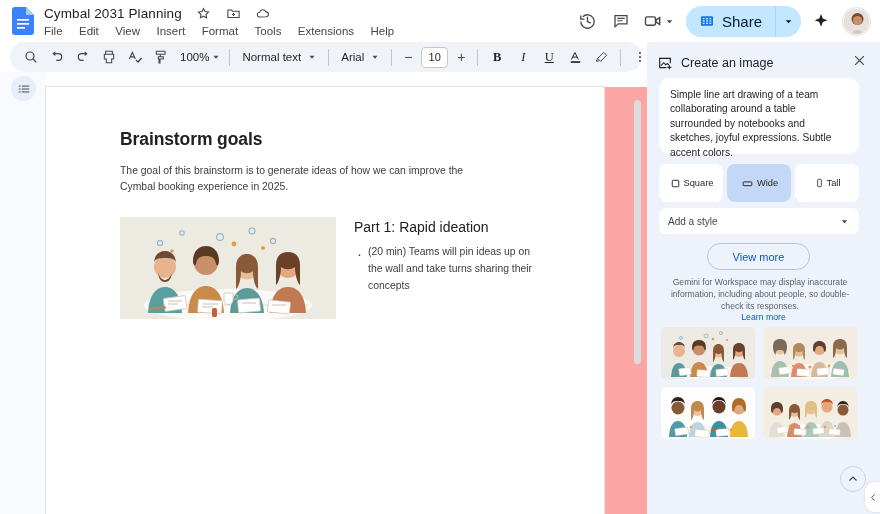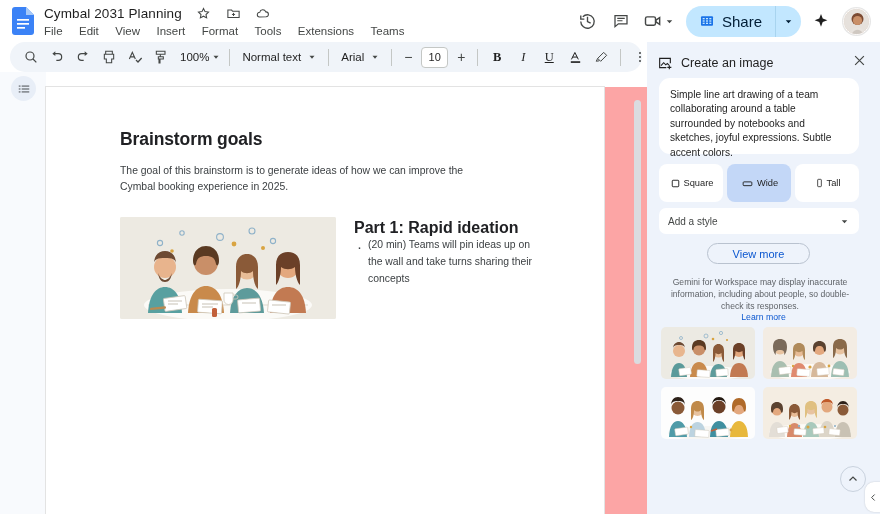--- a/index.html
+++ b/index.html
@@ -67,21 +67,21 @@
   .page { position:absolute; left:0px; top:0px; width:558px; height:442px; background:#fff;
           box-shadow:0 0 0 1px #e3e3e3; }
   .page-inner { padding:42px 60px 0 74px; }
   h1.doc-h1 { font-size:17.5px; font-weight:700; color:#202124; letter-spacing:-.1px; margin-bottom:13px;
               font-family:"Liberation Sans", sans-serif; }
   p.doc-p { font-size:10.4px; line-height:1.55; color:#3c4043; max-width:372px; }
 
   .doc-row { display:flex; gap:18px; margin-top:22px; }
   .doc-img { width:216px; height:102px; border-radius:2px; flex:none; overflow:hidden; background:#eceae3; cursor:pointer; }
   .doc-col { padding-top:2px; }
-  .doc-sub { font-size:16px; font-weight:700; color:#202124; }
+  .doc-sub { font-size:14px; font-weight:400; color:#202124; margin-bottom:9px; }
   ul.doc-ul { list-style:none; }
   ul.doc-ul li { font-size:10.4px; line-height:1.62; color:#3c4043; position:relative; padding-left:14px; max-width:186px; margin-bottom:1px;}
   ul.doc-ul li:before { content:"·"; position:absolute; left:3px; top:-2px; font-size:15px; color:#3c4043; }
 
   
   .vscroll { position:absolute; left:634px; top:100px; width:7px; height:264px; background:#dadce0; border-radius:4px; cursor:pointer; }
 
   
   .panel { position:absolute; left:647px; top:42px; width:233px; height:472px; background:#eef3fb;text-decoration:underline; }
   .panel-head { position:absolute; left:0; top:5px; width:233px; height:32px; display:flex; align-items:center; padding:0 10px; }
@@ -97,21 +97,21 @@
   .ratio { flex:1; height:38px; background:#fff; border-radius:8px; display:flex; 
            align-items:center; justify-content:center; gap:2px; cursor:pointer; }
   .ratio.sel { background:#c3d7f7; }
   .ratio-lbl { font-size:9.3px; color:#1f1f1f; }
 
   .style-select { position:absolute; left:12px; top:166px; width:200px; height:26px; background:#fff;
                   border-radius:7px; display:flex; align-items:center; justify-content:space-between;
                   padding:0 9px; cursor:pointer; }
   .style-lbl { font-size:10px; color:#444746; }
 
-  .viewmore { position:absolute; left:60px; top:201px; width:103px; height:21px; border:1px solid #b9c2cf;
+  .viewmore { position:absolute; left:60px; top:201px; width:103px; height:27px; border:1px solid #b9c2cf;
               border-radius:14px; display:flex; align-items:center; justify-content:center; cursor:pointer; background:transparent;}
   .viewmore span { font-size:11px; color:#0b57d0; }
 
   .disclaim { position:absolute; left:16px; top:234px; width:194px; text-align:center;
               font-size:8.6px; line-height:1.42; color:#5f6368; }
   .learnmore { position:absolute; left:0; top:270px; width:233px; text-align:center; font-size:8.7px; color:#0b57d0; cursor:pointer; }
 
   .thumbs { position:absolute; left:14px; top:285px; width:206px; display:flex; flex-wrap:wrap; gap:8px; }
   .thumb { width:94px; height:52px; border-radius:5px; overflow:hidden; cursor:pointer; }
 
@@ -162,21 +162,21 @@
     </div>
 
     <div class="menubar">
       <span>File</span>
       <span>Edit</span>
       <span>View</span>
       <span>Insert</span>
       <span>Format</span>
       <span>Tools</span>
       <span>Extensions</span>
-      <span>Teams</span>
+      <span>Help</span>
     </div>
 
     <div class="top-right">
       <div class="tr-icon">
         <svg width="19" height="19" viewBox="0 0 24 24">
             <path fill="none" stroke="#444746" stroke-width="1.7" d="M12 6v6l4 2"></path>
             <path fill="none" stroke="#444746" stroke-width="1.7" d="M3.5 12a8.5 8.5 0 1 0 2.6-6.1M3.5 4.5V9h4.5"></path>
           </svg>
       </div>
       <div class="tr-icon">

